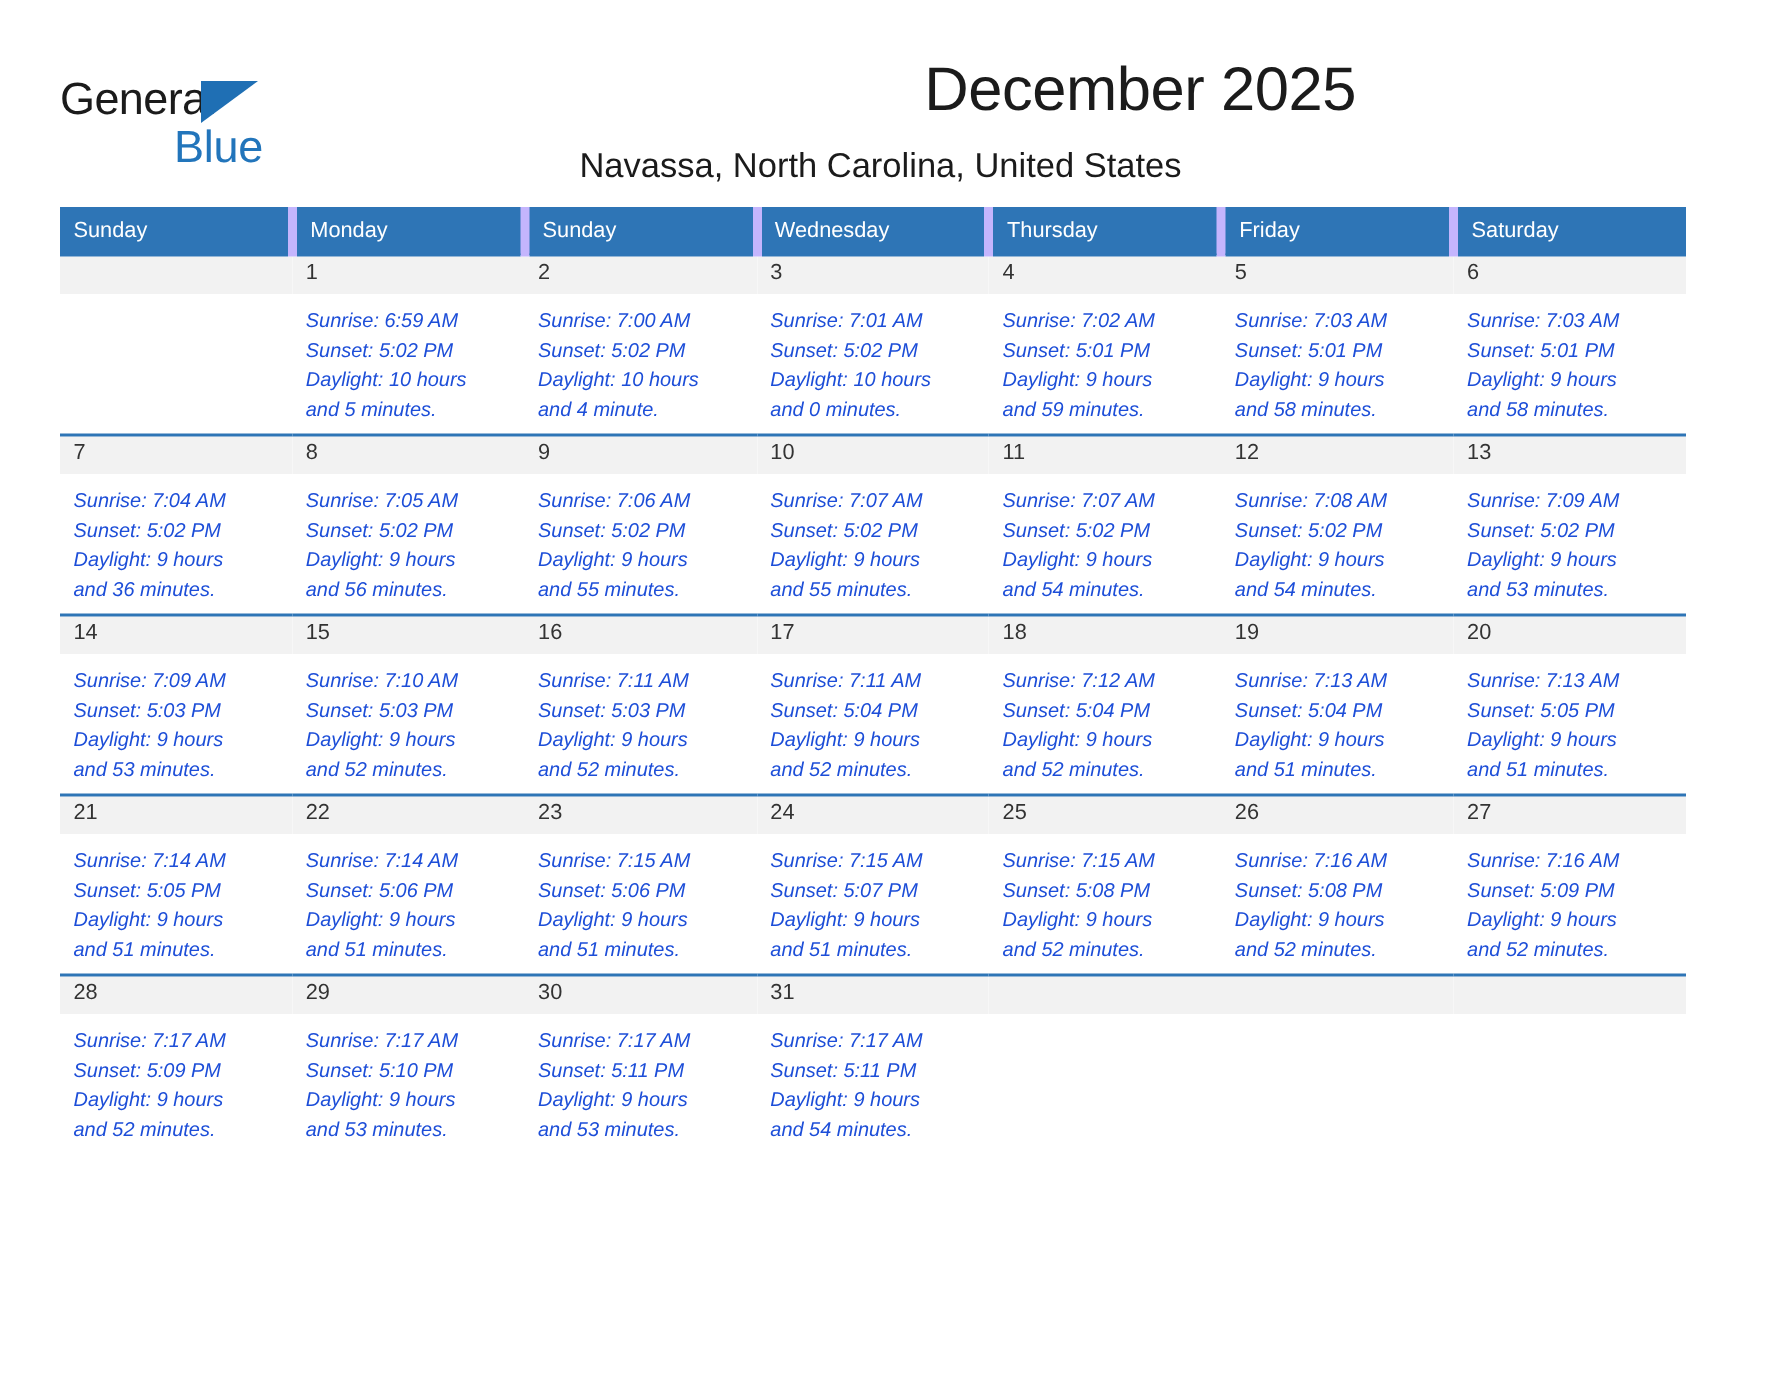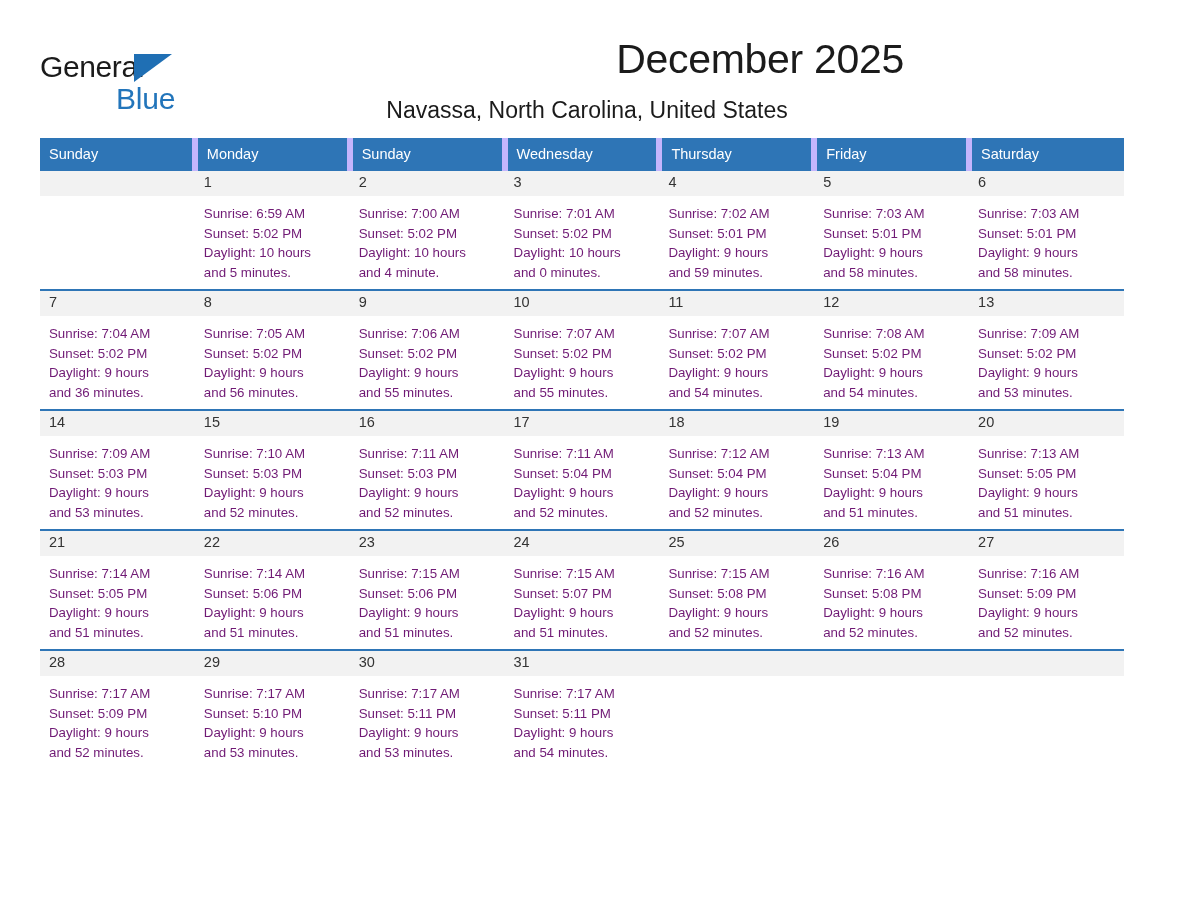--- a/index.html
+++ b/index.html
@@ -113,21 +113,22 @@
     padding: 3px 0 0 9px;
     box-sizing: border-box;
     font-size: 14.5px;
     color: #333333;
   }
   .daynum-bar.blank { color: transparent; }
   .cell-body {
     padding: 8px 8px 0 9px;
     font-size: 13.3px;
     line-height: 19.6px;
-    color: #701a75;
+    color: #1d4ed8;
+    font-style: italic;
   }
   .cell-body div { white-space: nowrap; }
   .nobr { white-space: nowrap; }
 </style>
 </head>
 <body>
 
 <div class="page">
 
   <div class="header">

